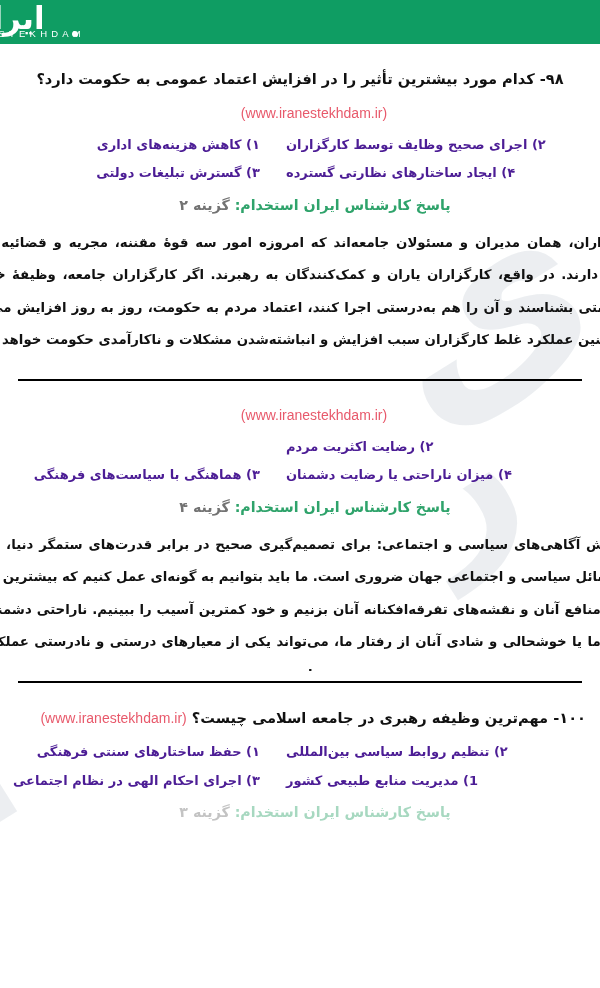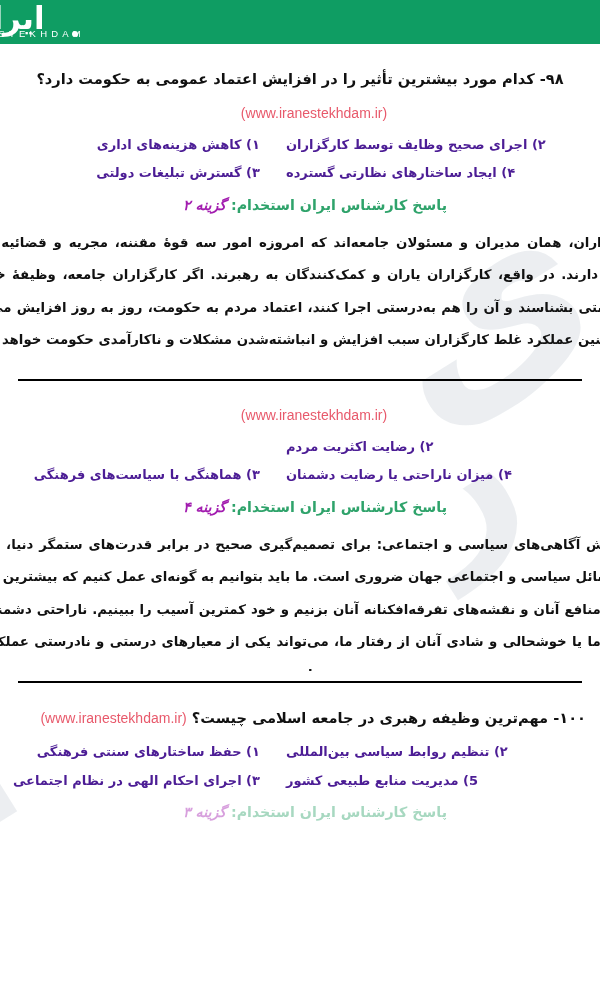--- a/index.html
+++ b/index.html
@@ -186,22 +186,21 @@
   .answer {
     text-align: center;
     margin-top: 14px;
     font-size: 14.2px;
     font-weight: 700;
     color: #2fa36b;
     padding-left: 30px;
   }
 
   .answer .choice {
-    color: #a21caf;
-    font-style: italic;
+    color: #737373;
   }
 
   .answer.faded {
     opacity: 0.42;
   }
 
   
   .explain-clip {
     position: relative;
     overflow: hidden;
@@ -312,21 +311,21 @@
       <span>۱۰۰- مهم‌ترین وظیفه رهبری در جامعه اسلامی چیست؟</span>
       <span class="url">(www.iranestekhdam.ir)</span>
     </div>
 
     <div class="options">
       <div class="opt-row">
         <div class="opt opt-left">۲) تنظیم روابط سیاسی بین‌المللی</div>
         <div class="opt opt-right">۱) حفظ ساختارهای سنتی فرهنگی</div>
       </div>
       <div class="opt-row">
-        <div class="opt opt-left">5) مدیریت منابع طبیعی کشور</div>
+        <div class="opt opt-left">1) مدیریت منابع طبیعی کشور</div>
         <div class="opt opt-right">۳) اجرای احکام الهی در نظام اجتماعی</div>
       </div>
     </div>
 
     <div class="answer faded">
       <span>پاسخ کارشناس ایران استخدام:</span>
       <span class="choice">گزینه ۳</span>
     </div>
   </div>
 

